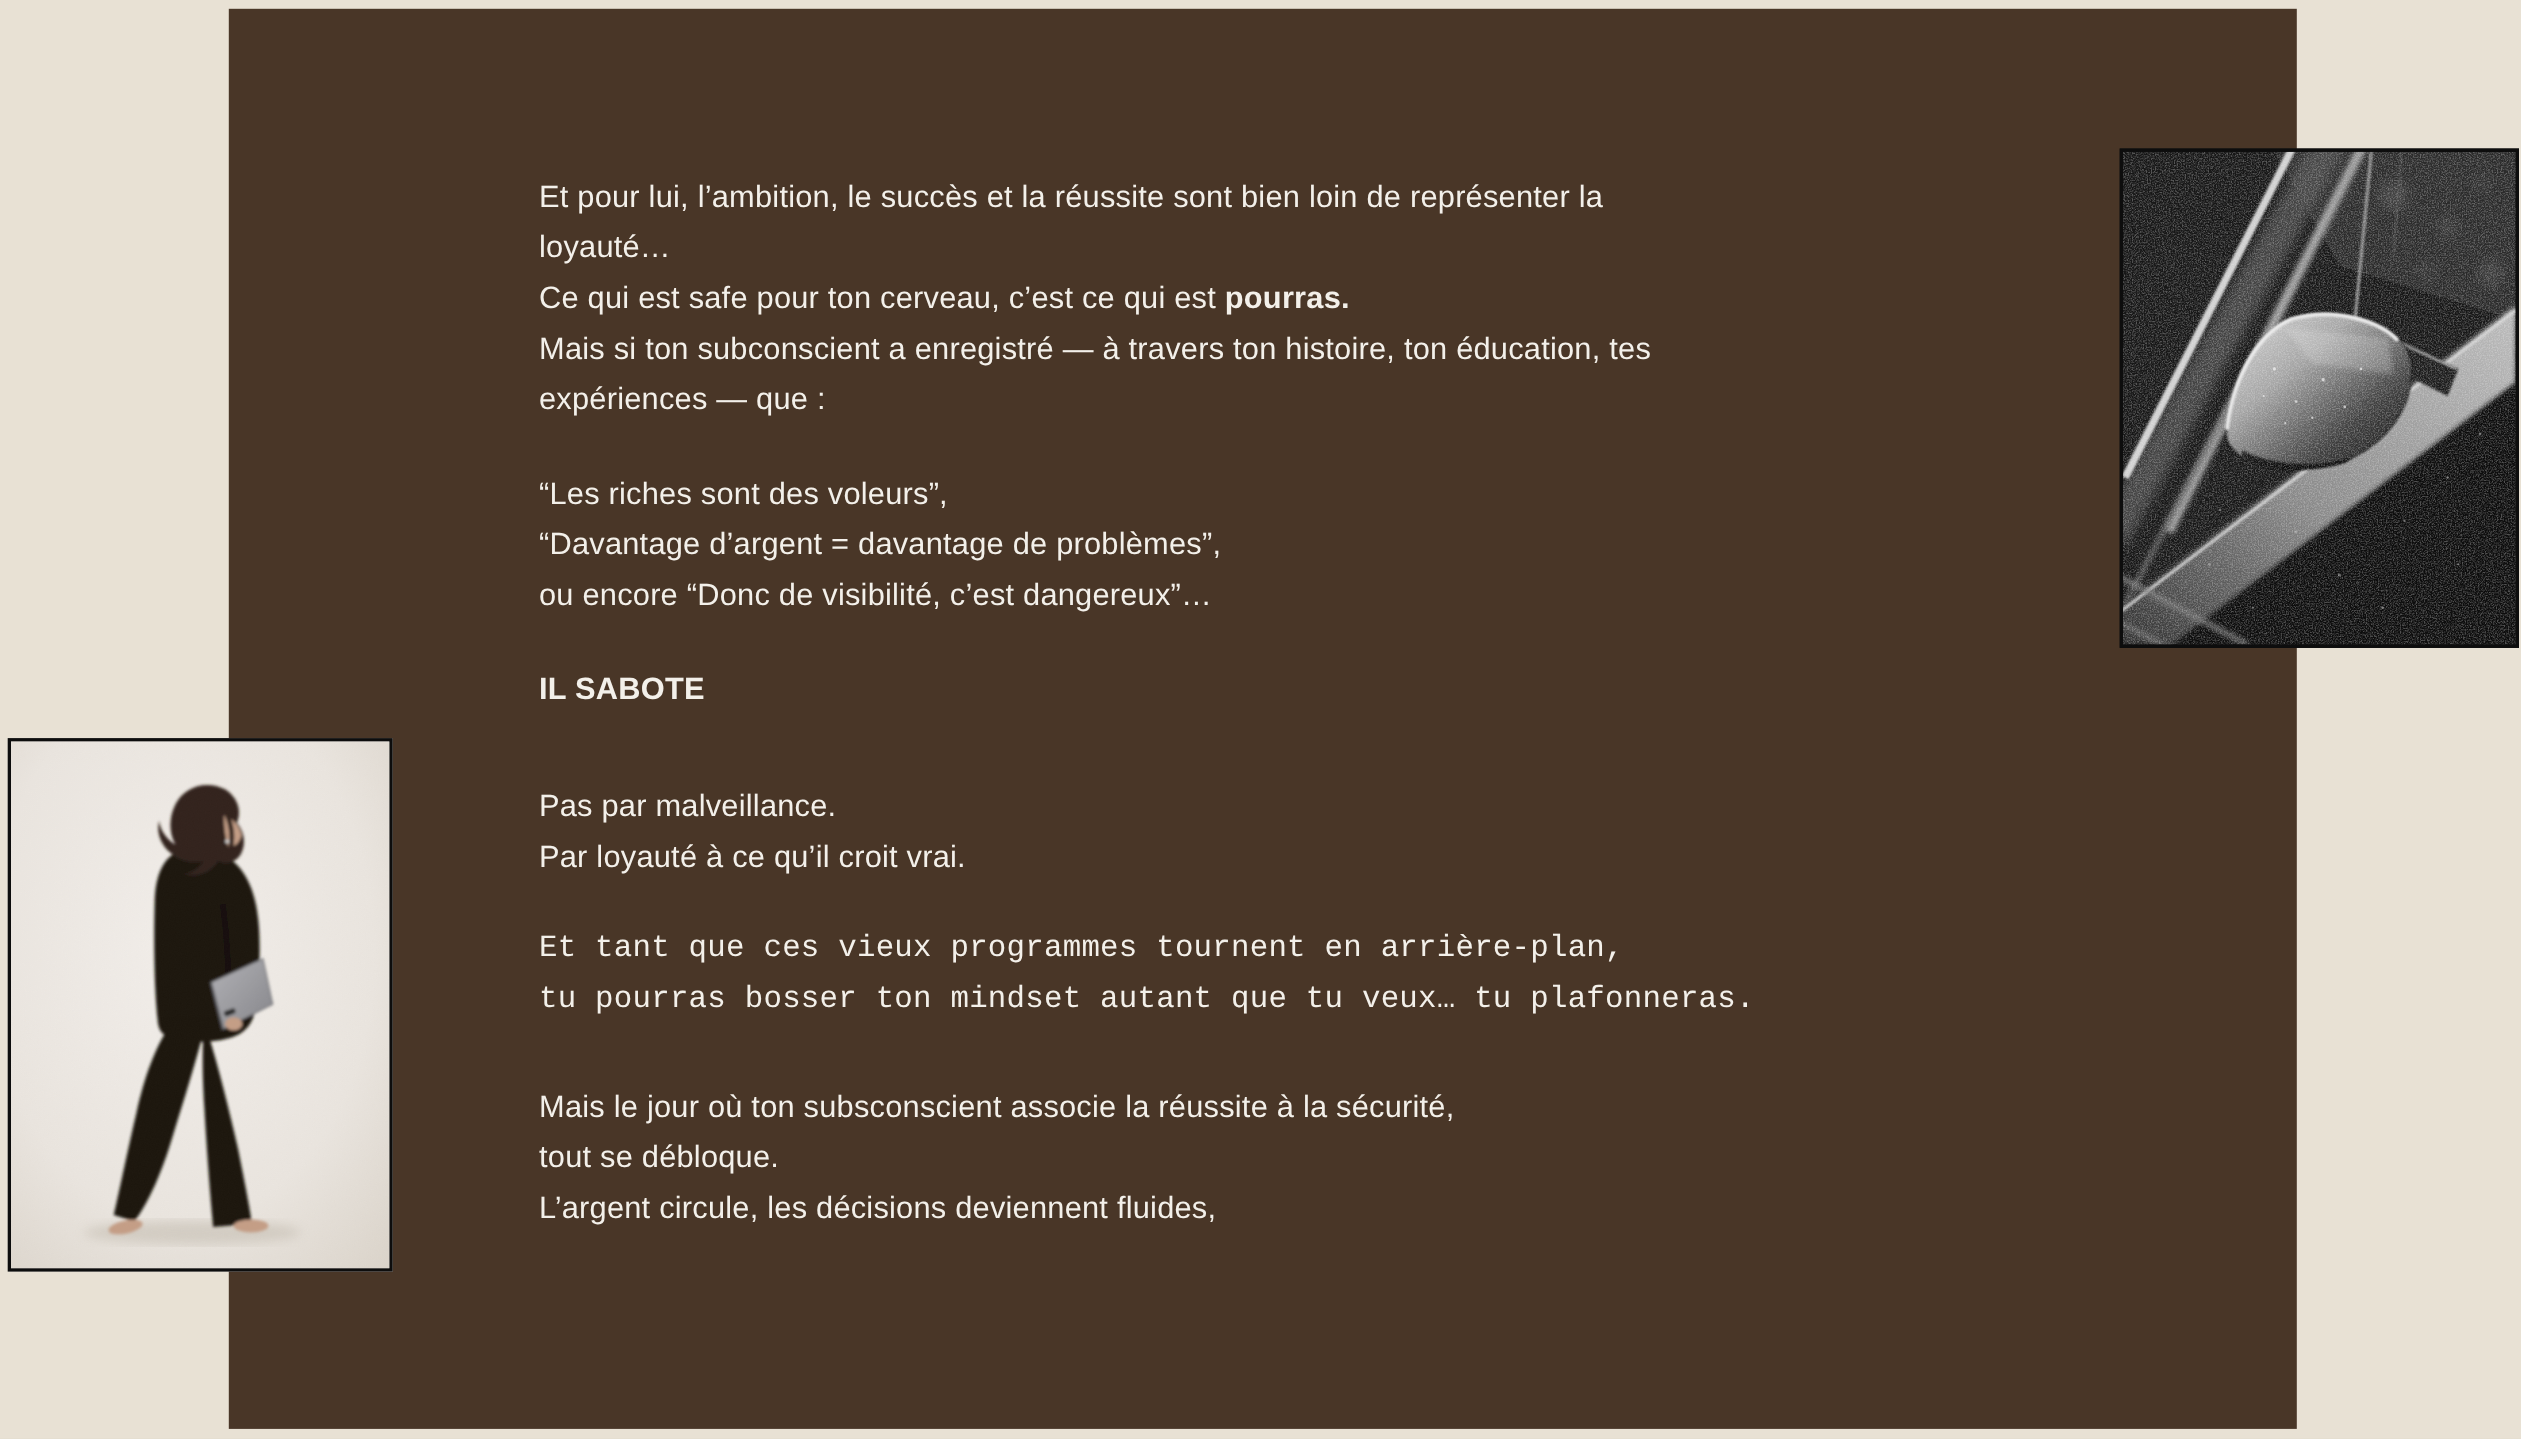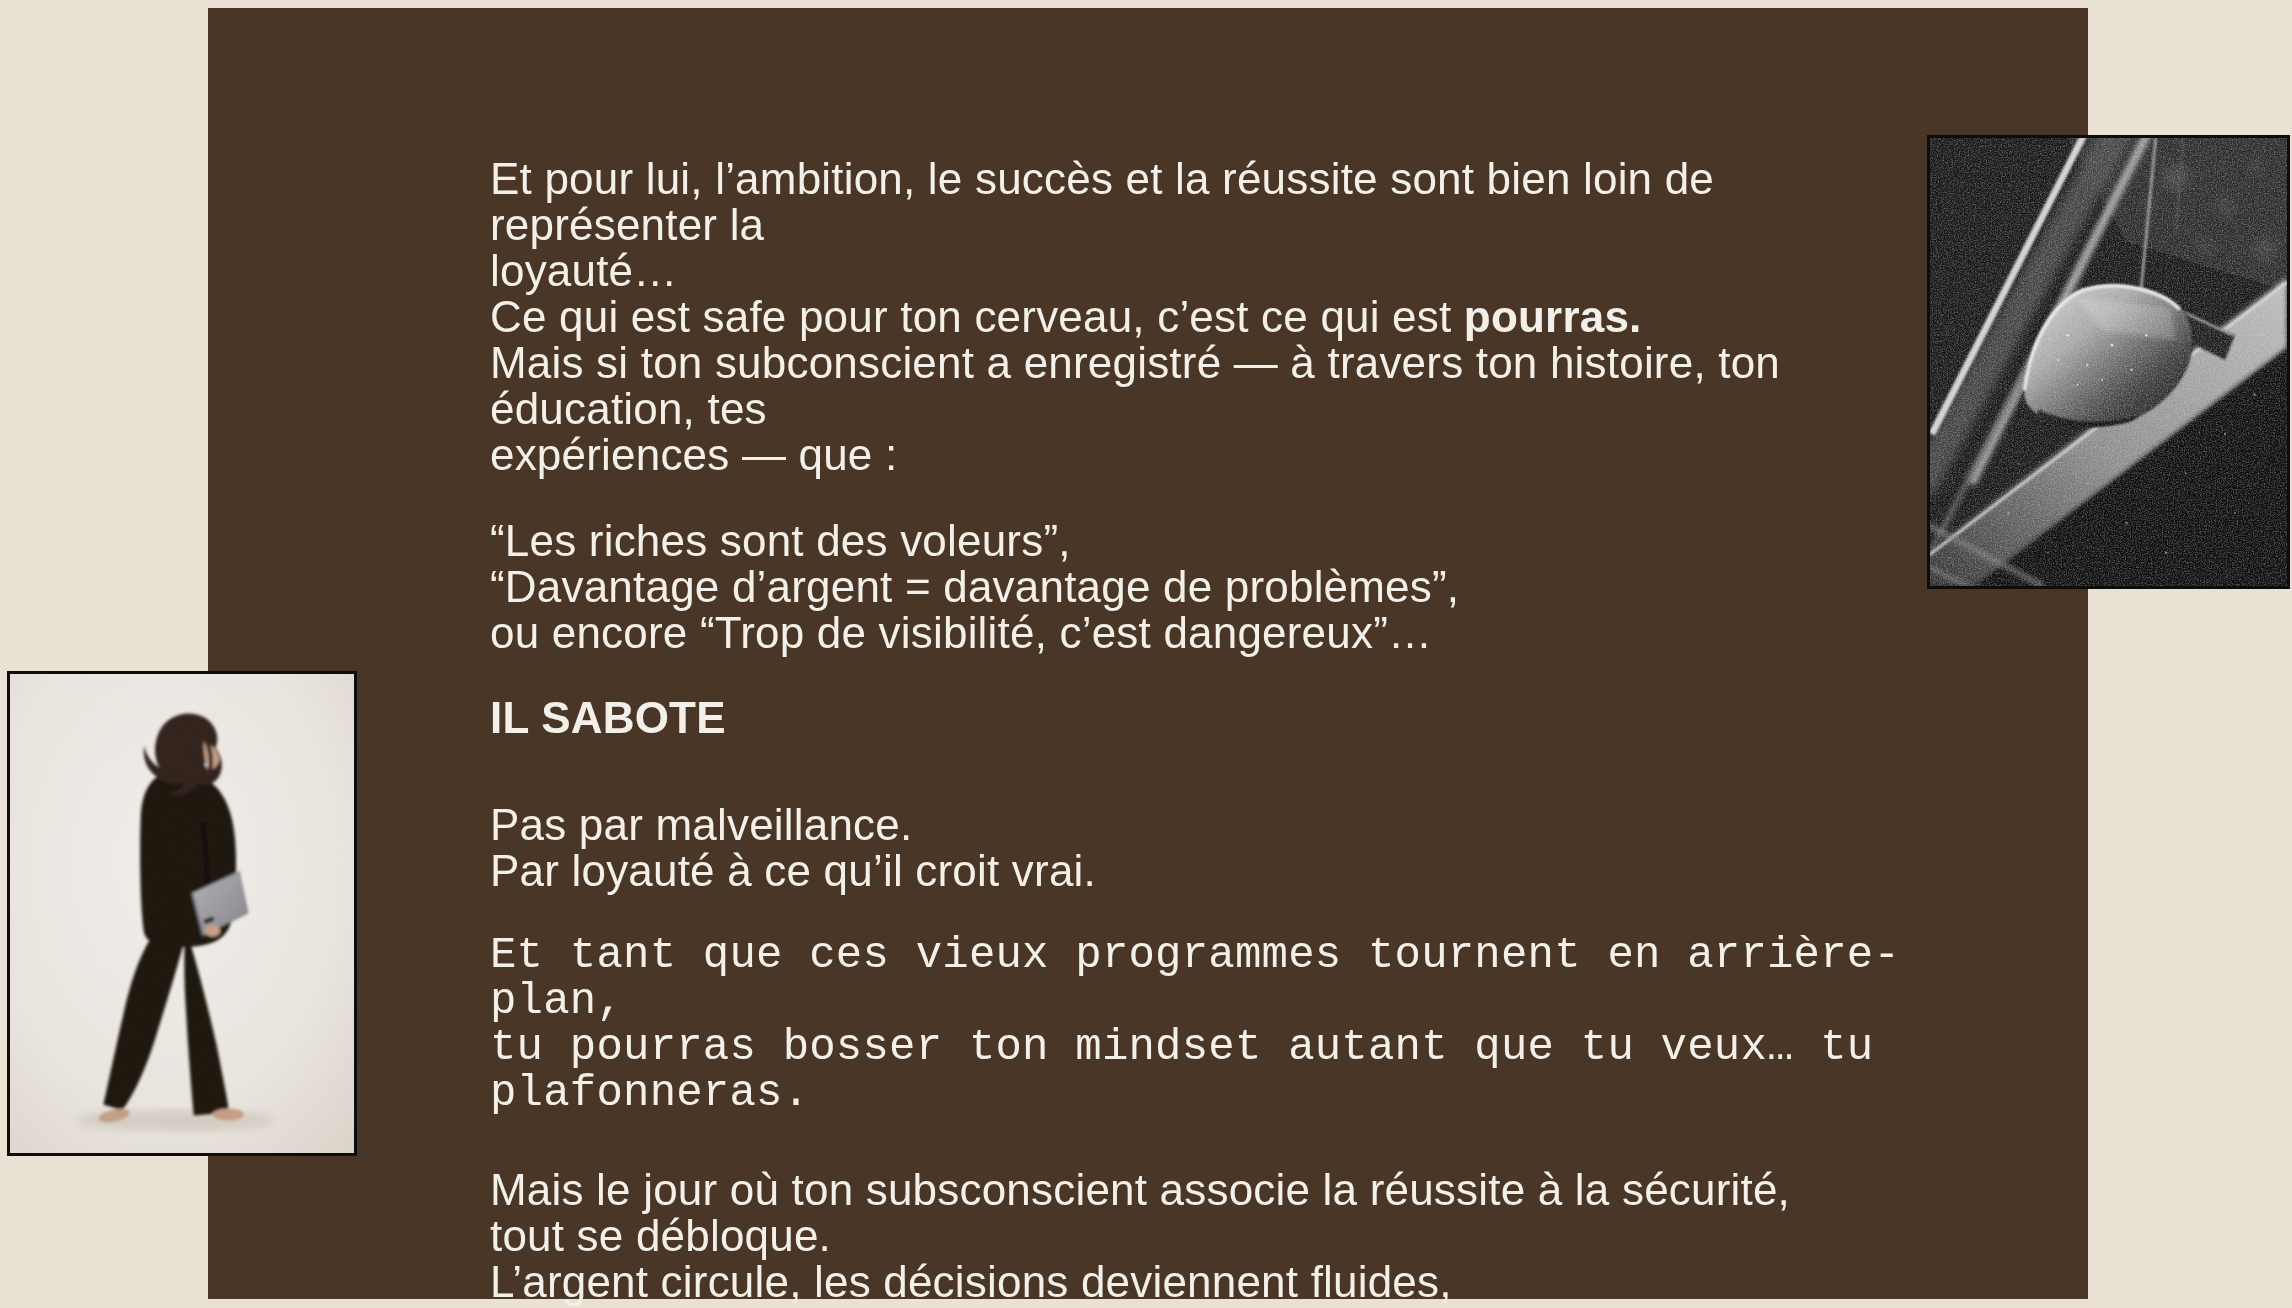--- a/index.html
+++ b/index.html
@@ -25,21 +25,21 @@
     height: 1291px;
     background: #493627;
     z-index: 1;
   }
   .text-block {
     position: absolute;
     left: 282px;   
     top: 148px;    
     width: 1460px;
     color: #f3f0ea;
-    font-size: 44px;
+    font-size: 28px;
     line-height: 46px;
     font-weight: 400;
     letter-spacing: 0.2px;
   }
   .para { margin: 0 0 0 0; padding: 0; }
   .para p { margin: 0; padding: 0; }
   .para.p1 { margin-bottom: 40px; }
   .para.p2 { margin-bottom: 39px; }
   .para.heading { margin-bottom: 61px; font-weight: 700; }
   .para.p3 { margin-bottom: 38px; }
@@ -82,21 +82,21 @@
         <p>Et pour lui, l’ambition, le succès et la réussite sont bien loin de représenter la</p>
         <p>loyauté…</p>
         <p><span>Ce qui est safe pour ton cerveau, c’est ce qui est </span><span class="bold">pourras.</span></p>
         <p>Mais si ton subconscient a enregistré — à travers ton histoire, ton éducation, tes</p>
         <p>expériences — que :</p>
       </div>
 
       <div class="para p2">
         <p>“Les riches sont des voleurs”,</p>
         <p>“Davantage d’argent = davantage de problèmes”,</p>
-        <p>ou encore “Trop de visibilité, c’est dangereux”…</p>
+        <p>ou encore “Donc de visibilité, c’est dangereux”…</p>
       </div>
 
       <div class="para heading">
         <p>IL SABOTE</p>
       </div>
 
       <div class="para p3">
         <p>Pas par malveillance.</p>
         <p>Par loyauté à ce qu’il croit vrai.</p>
       </div>

